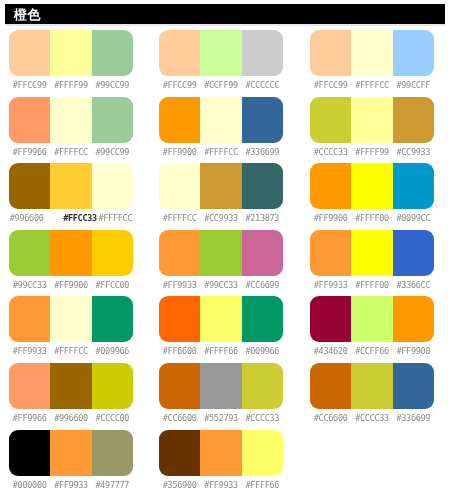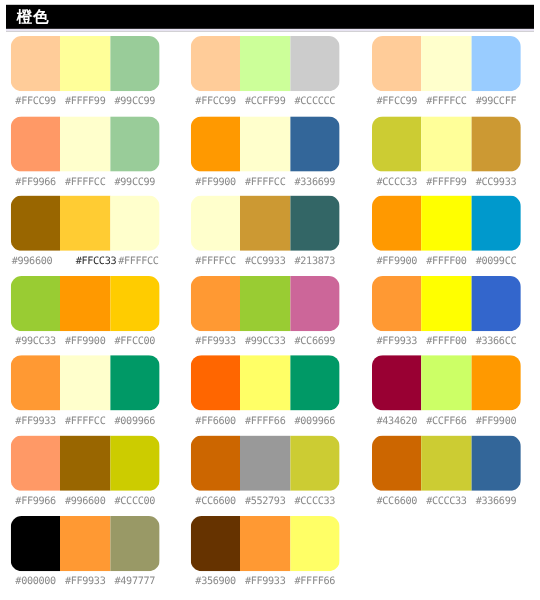--- a/index.html
+++ b/index.html
@@ -71,21 +71,21 @@
     flex: 1 1 0;
     text-align: center;
     font-family: "DejaVu Sans Mono", monospace;
     font-size: 8.5px;
     color: #8a8a8a;
     letter-spacing: -0.3px;
     line-height: 12px;
     white-space: nowrap;
   }
   .swatch-label.bold {
-    font-weight: normal;
+    font-weight: bold;
     color: #2b2b2b;
     margin-left: 18px;
   }
   .palette-group.empty { visibility: hidden; }
 </style>
 </head>
 <body>
 
 <div id="header-bar">
   <span id="header-title">橙色</span>

